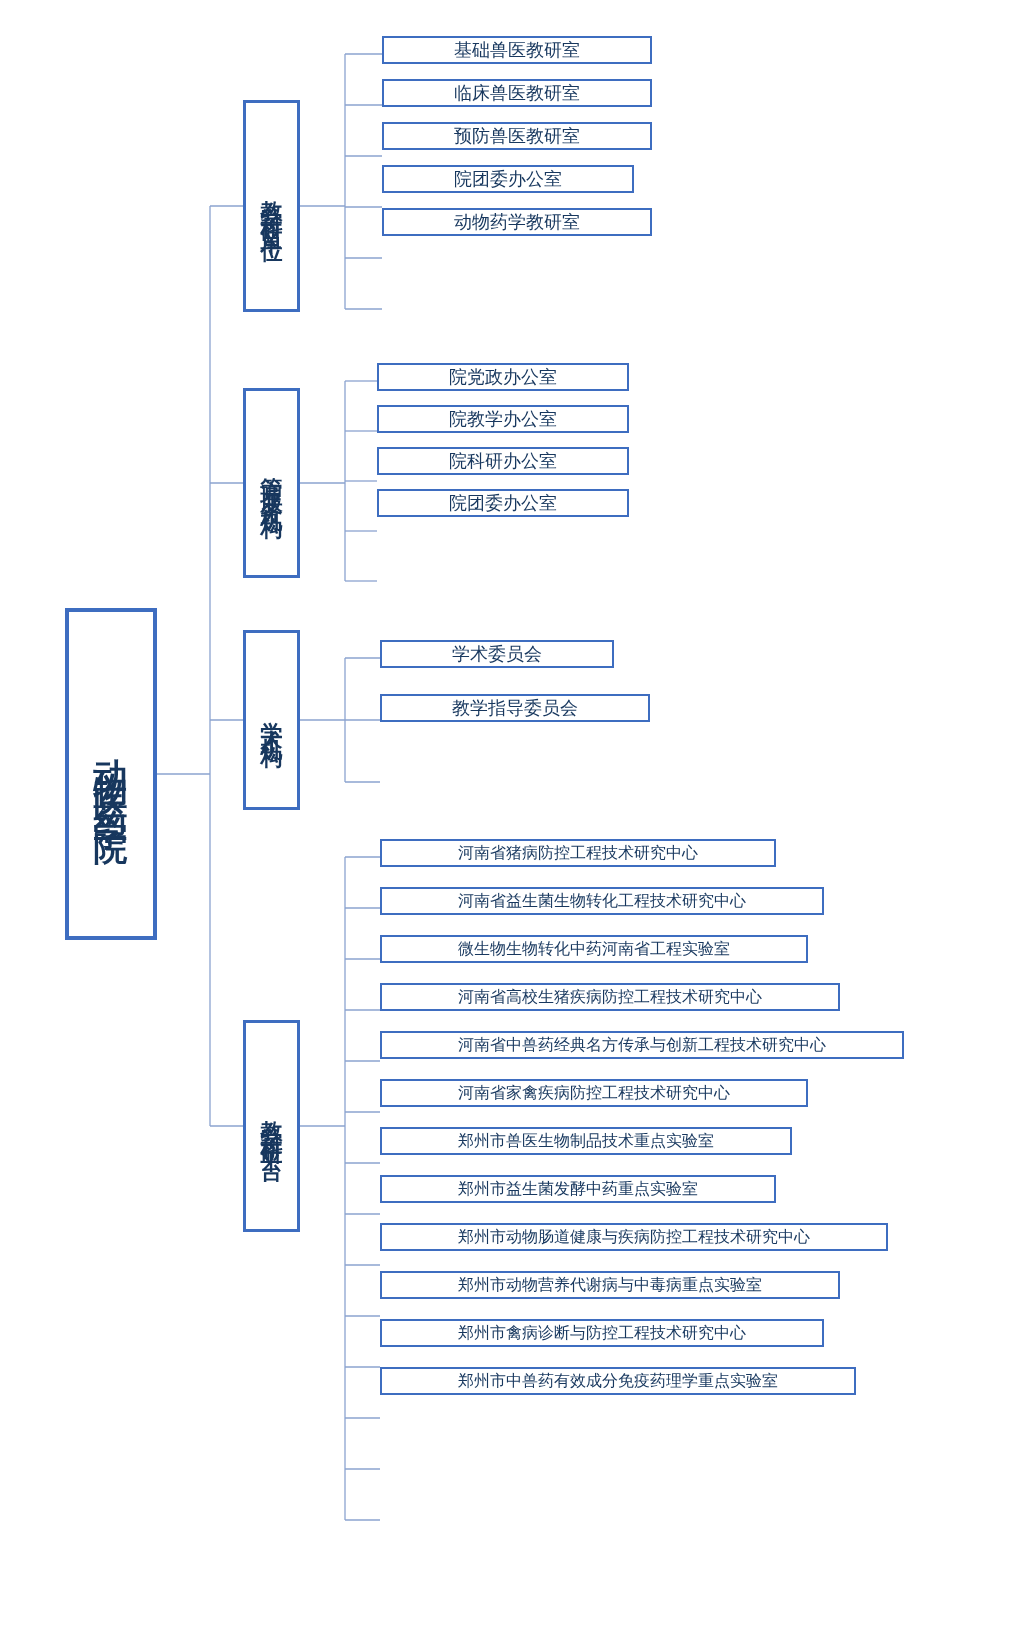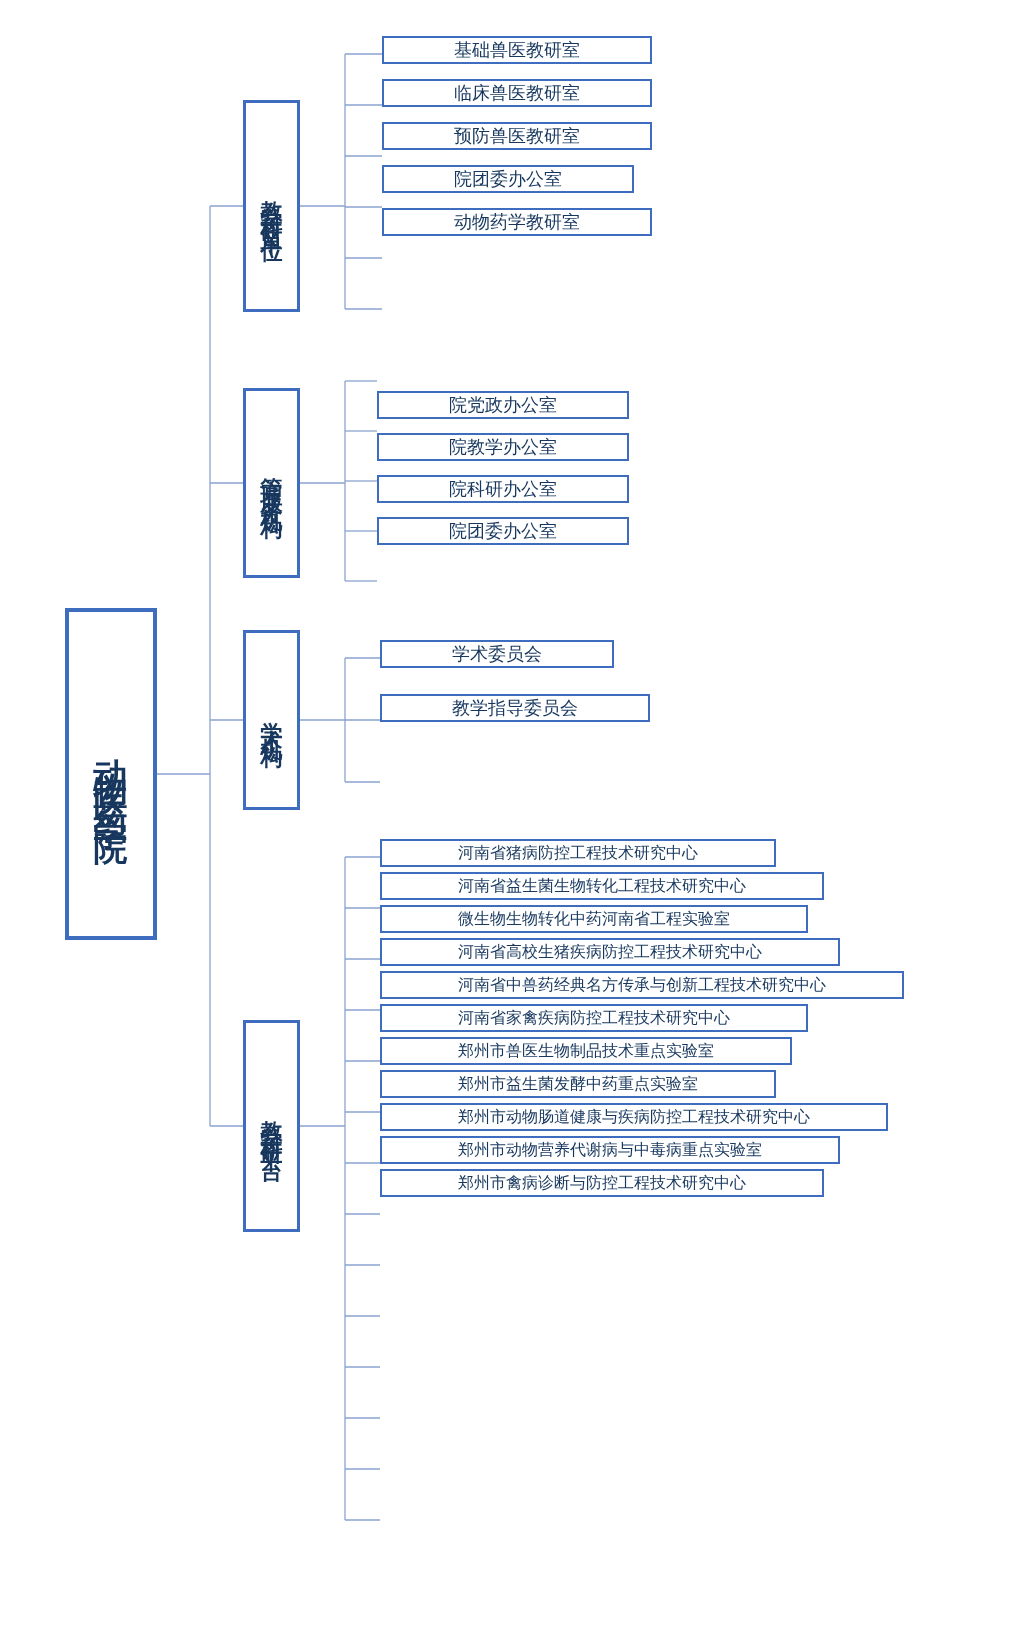--- a/index.html
+++ b/index.html
@@ -14,23 +14,23 @@
   .vertical { writing-mode:vertical-rl; text-orientation:upright; font-weight:bold; }
   .root { left:65px; top:608px; width:92px; height:332px; border-width:4px;
           font-size:34px; letter-spacing:14px; }
   .branch { left:243px; width:57px; border-width:3px; font-size:22px; letter-spacing:8px; }
   .b1 { top:100px; height:212px; }
   .b2 { top:388px; height:190px; }
   .b3 { top:630px; height:180px; }
   .b4 { top:1020px; height:212px; }
   .col { position:absolute; display:flex; flex-direction:column; align-items:flex-start; }
   .c1 { left:382px; top:36px;  gap:15px; }
-  .c2 { left:377px; top:363px; gap:14px;margin-top:28px; }
+  .c2 { left:377px; top:363px; gap:14px; }
   .c3 { left:380px; top:640px; gap:26px; }
-  .c4 { left:380px; top:839px; gap:5px; }
+  .c4 { left:380px; top:839px; gap:20px; }
   .node { height:28px; border:2px solid var(--border); background:#fff; color:var(--text);
           display:flex; align-items:center; justify-content:center;
           padding:0 70px; font-size:18px; white-space:nowrap; }
   .col.small .node { font-size:16px; padding:0 76px; }
 </style>
 </head>
 <body>
 
 <div id="canvas">
 
@@ -117,16 +117,17 @@
         <div class="node">河南省益生菌生物转化工程技术研究中心</div>
         <div class="node">微生物生物转化中药河南省工程实验室</div>
         <div class="node">河南省高校生猪疾病防控工程技术研究中心</div>
         <div class="node">河南省中兽药经典名方传承与创新工程技术研究中心</div>
         <div class="node">河南省家禽疾病防控工程技术研究中心</div>
         <div class="node">郑州市兽医生物制品技术重点实验室</div>
         <div class="node">郑州市益生菌发酵中药重点实验室</div>
         <div class="node">郑州市动物肠道健康与疾病防控工程技术研究中心</div>
         <div class="node">郑州市动物营养代谢病与中毒病重点实验室</div>
         <div class="node">郑州市禽病诊断与防控工程技术研究中心</div>
+        <div class="node">郑州市中兽药有效成分免疫药理学重点实验室</div>
       </div>
   </div>
 
 </div>
 
 </body></html>

